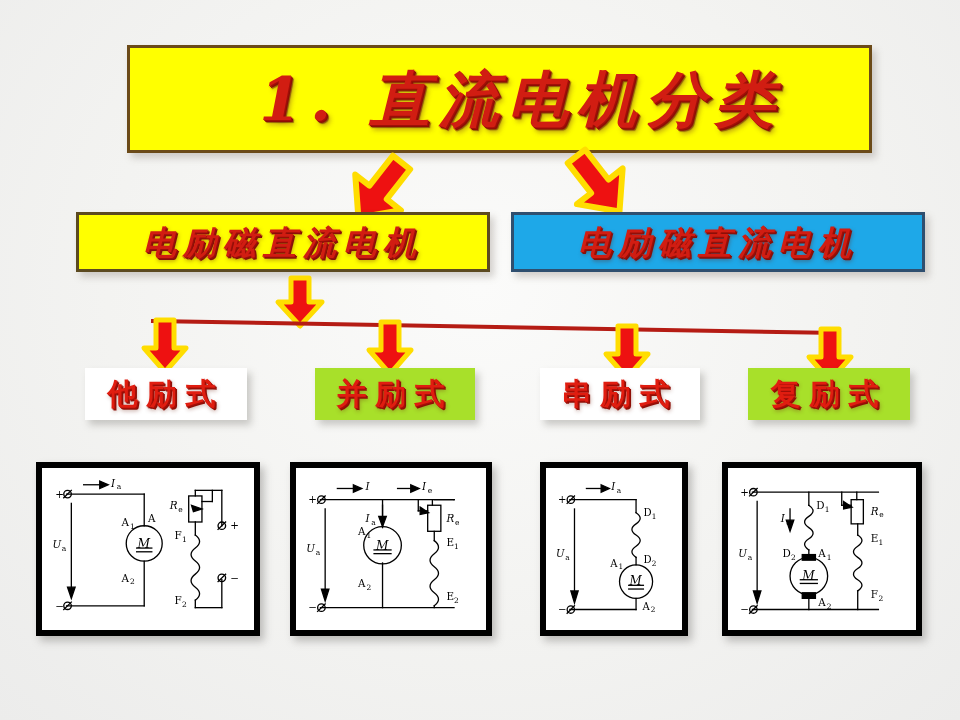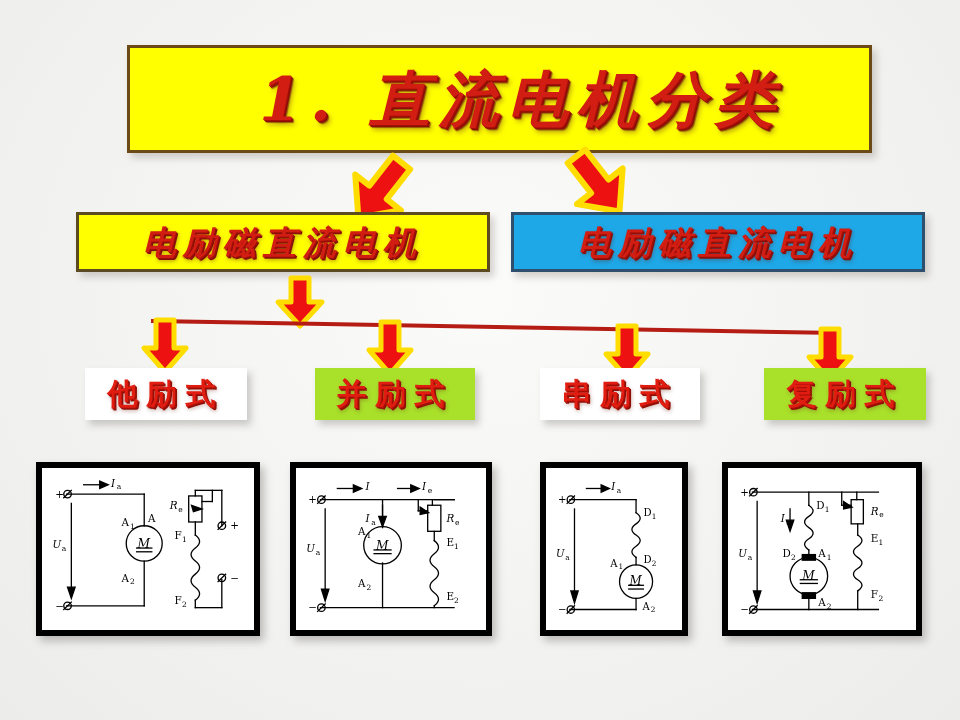--- a/index.html
+++ b/index.html
@@ -220,21 +220,21 @@
   </div>
 
   <div class="box lvl3 green" style="left:315px; width:160px;">
     <span class="lvl3-text">并励式</span>
   </div>
 
   <div class="box lvl3 white" style="left:540px; width:160px;">
     <span class="lvl3-text">串励式</span>
   </div>
 
-  <div class="box lvl3 green" style="left:748px; width:162px;margin-left:16px;">
+  <div class="box lvl3 green" style="left:748px; width:162px;">
     <span class="lvl3-text">复励式</span>
   </div>
 
   <div class="circuit" style="left:36px; top:462px; width:224px; height:174px;">
     <svg viewBox="0 0 224 174" preserveAspectRatio="none">
       <g stroke="#000" stroke-width="1.4" fill="none" stroke-linecap="square">
 
         <line x1="26" y1="28" x2="108" y2="28"></line>
         <line x1="108" y1="28" x2="108" y2="62"></line>
         <line x1="108" y1="100" x2="108" y2="148"></line>

